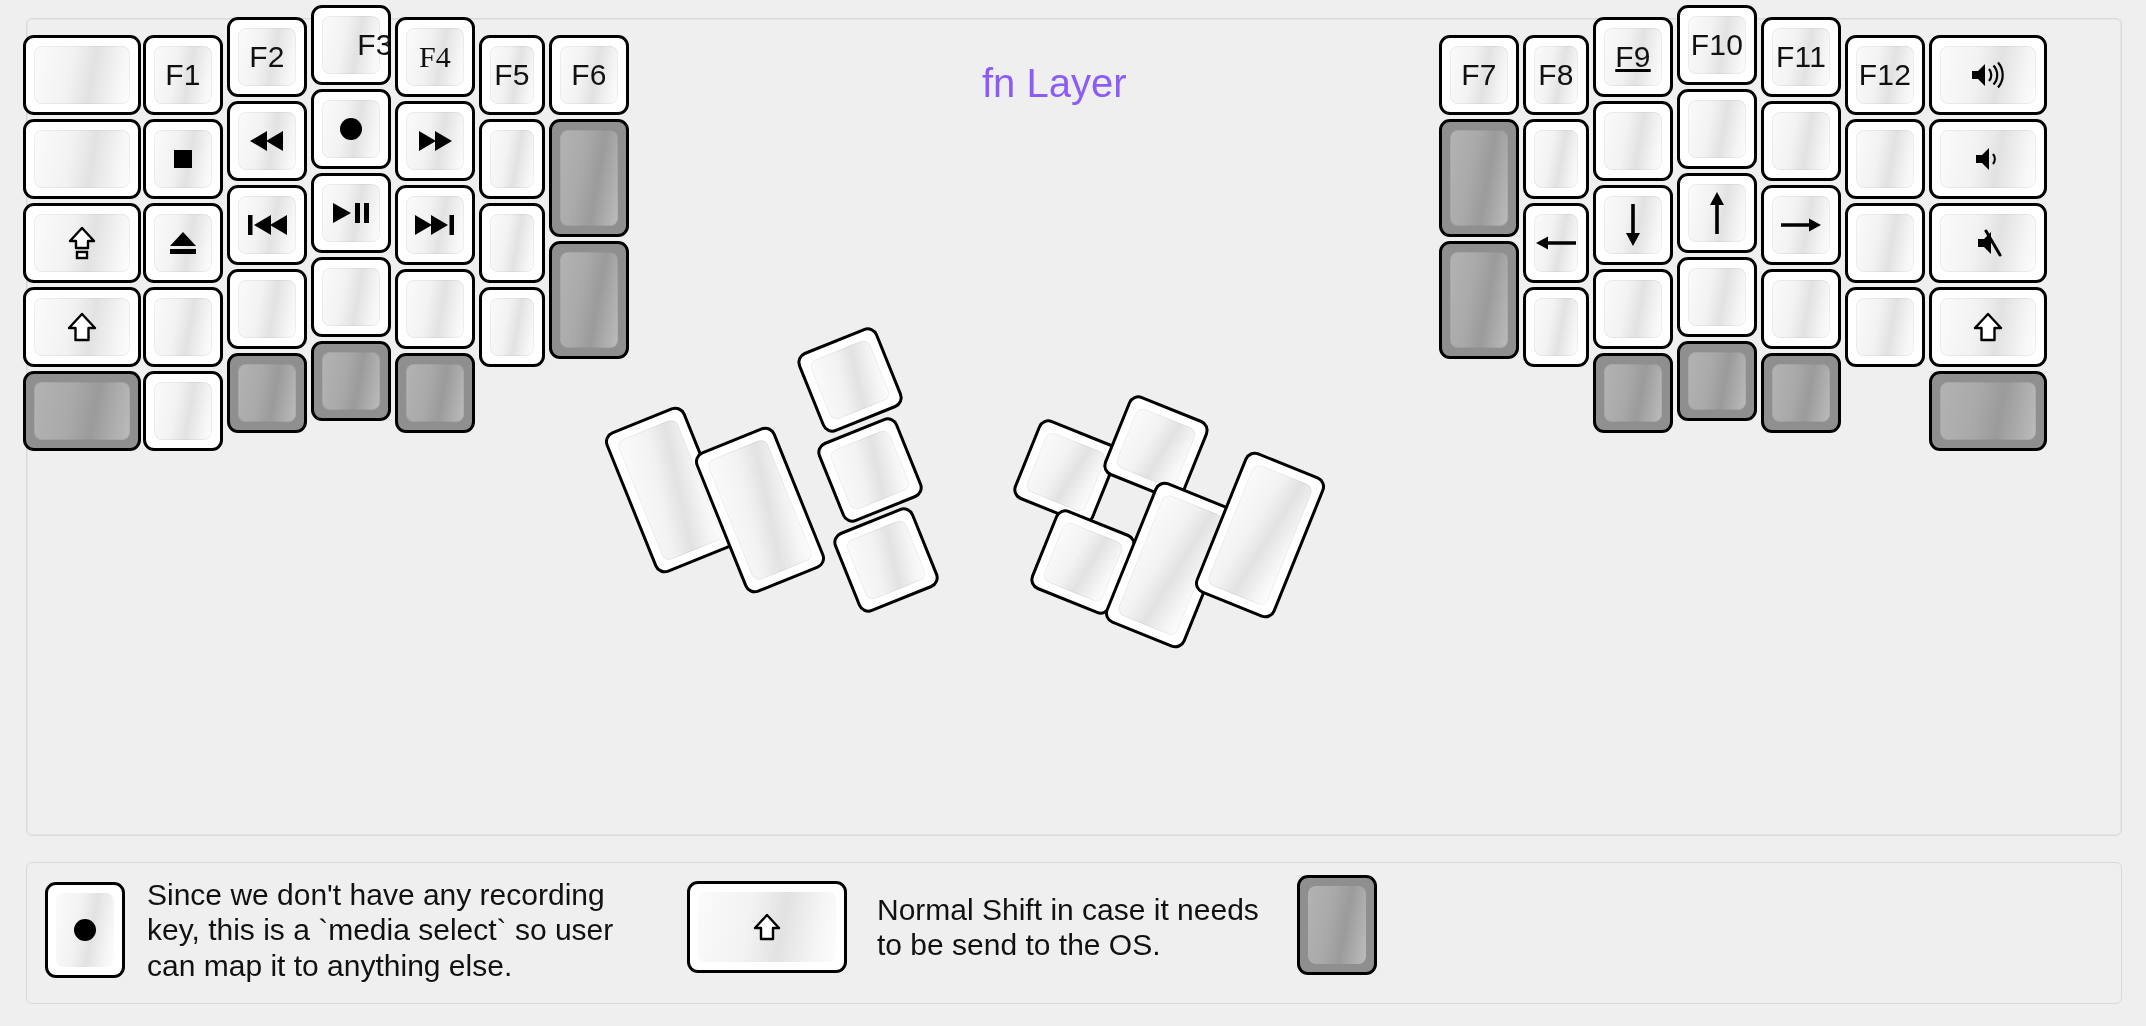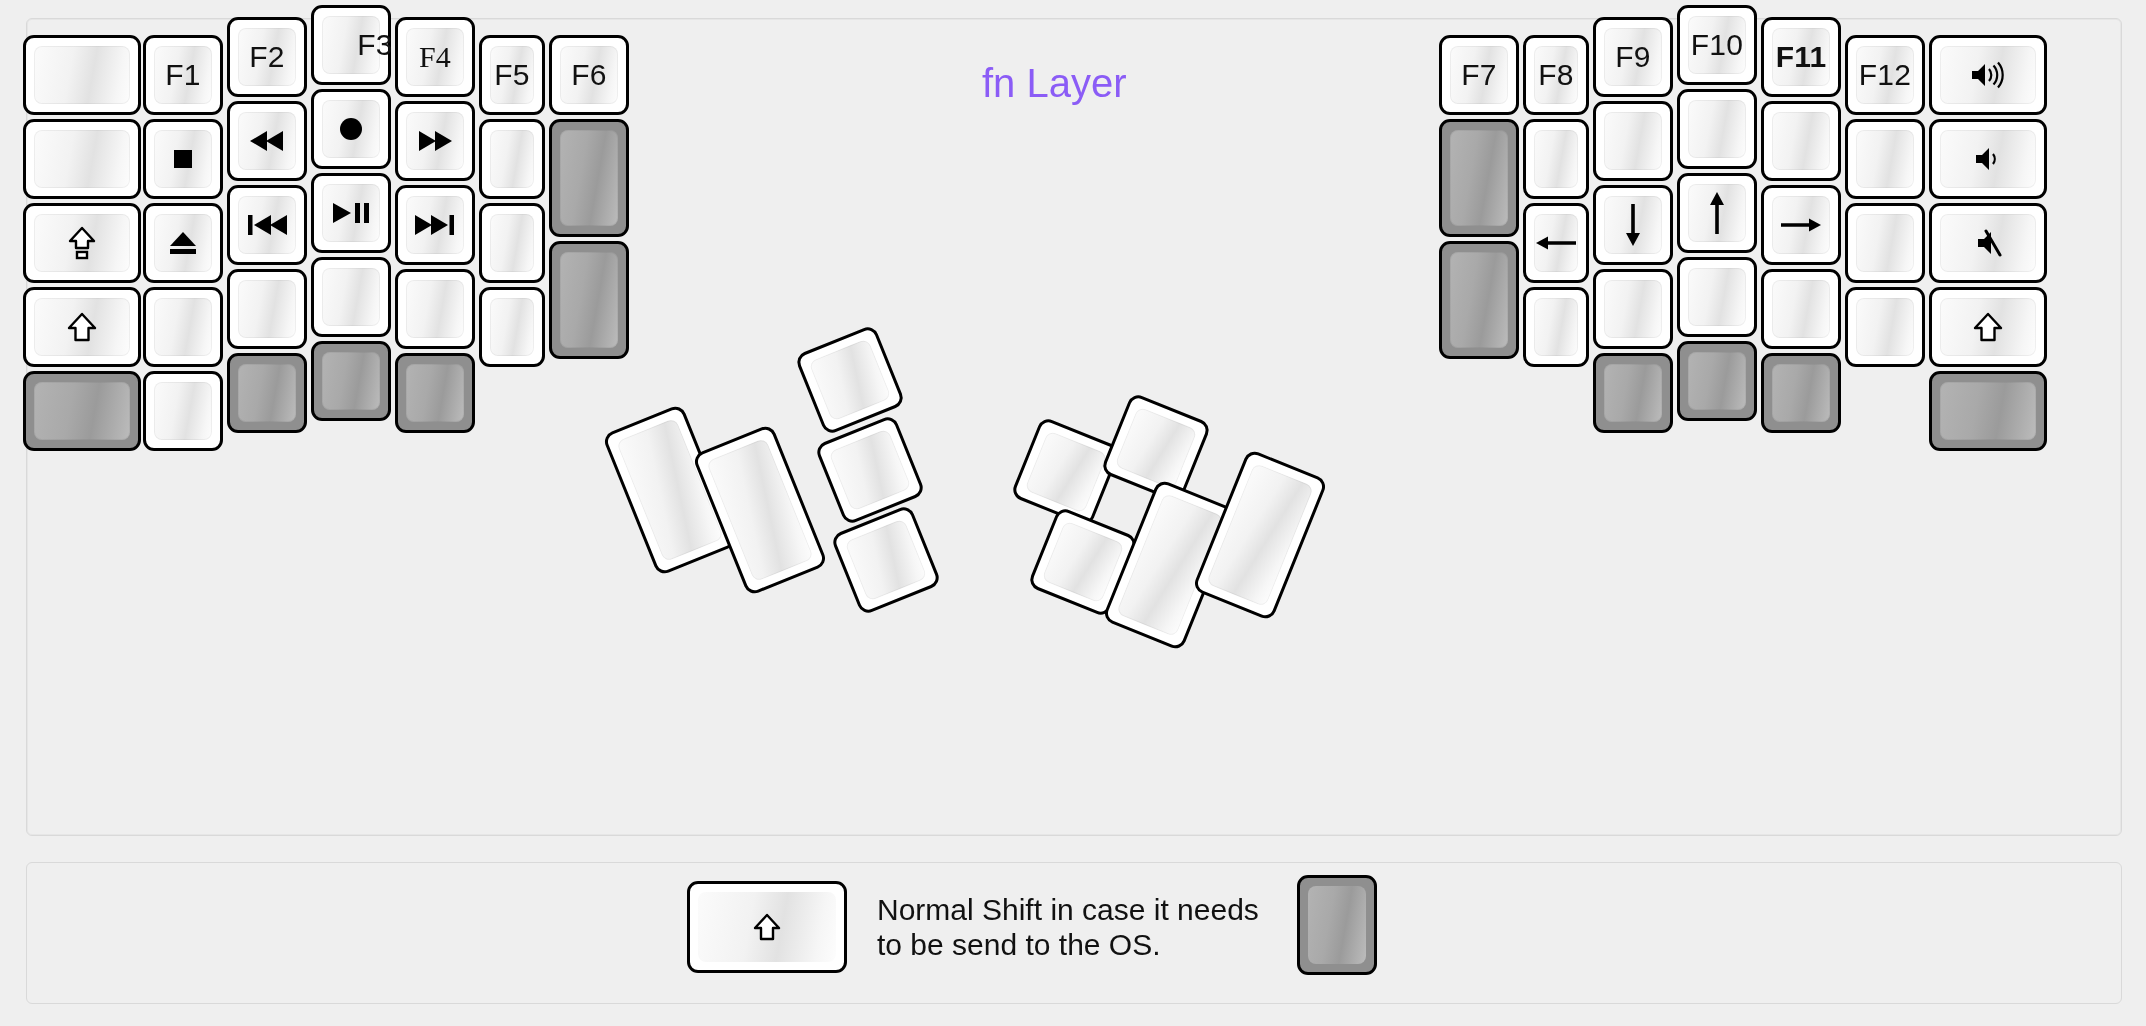--- a/index.html
+++ b/index.html
@@ -320,21 +320,21 @@
         <svg class="ico" width="44" height="26" viewBox="0 0 44 26" aria-hidden="true">
           <path d="M42 13 L8 13" stroke="#000" stroke-width="3.6"></path>
           <path d="M2 13 L14 6.5 L14 19.5 Z" fill="#000"></path>
         </svg>
       </div>
     </div>
     <div class="key" style="left: 1496px; top: 268px; width: 66px; height: 80px;">
       <div class="cap"></div>
       <div class="lbl"></div>
     </div>
-    <div class="key" style="left: 1566px; top: -2px; width: 80px; height: 80px;">
+    <div class="key" style="left: 1566px; top: -2px; width: 80px; height: 80px; text-decoration: underline;">
       <div class="cap"></div>
       <div class="lbl">F9</div>
     </div>
     <div class="key" style="left: 1566px; top: 82px; width: 80px; height: 80px;">
       <div class="cap"></div>
       <div class="lbl"></div>
     </div>
     <div class="key" style="left: 1566px; top: 166px; width: 80px; height: 80px;">
       <div class="cap"></div>
       <div class="lbl">
@@ -370,21 +370,21 @@
       </div>
     </div>
     <div class="key" style="left: 1650px; top: 238px; width: 80px; height: 80px;">
       <div class="cap"></div>
       <div class="lbl"></div>
     </div>
     <div class="key trans" style="left: 1650px; top: 322px; width: 80px; height: 80px;">
       <div class="cap"></div>
       <div class="lbl"></div>
     </div>
-    <div class="key" style="left: 1734px; top: -2px; width: 80px; height: 80px; font-weight: bold;">
+    <div class="key" style="left: 1734px; top: -2px; width: 80px; height: 80px;">
       <div class="cap"></div>
       <div class="lbl">F11</div>
     </div>
     <div class="key" style="left: 1734px; top: 82px; width: 80px; height: 80px;">
       <div class="cap"></div>
       <div class="lbl"></div>
     </div>
     <div class="key" style="left: 1734px; top: 166px; width: 80px; height: 80px;">
       <div class="cap"></div>
       <div class="lbl">
@@ -495,20 +495,33 @@
       <div class="cap"></div>
       <div class="lbl"></div>
     </div>
     <div class="key" style="left: 1190px; top: 440px; width: 86px; height: 152px; transform: rotate(22deg); transform-origin: 50% 50%;">
       <div class="cap"></div>
       <div class="lbl"></div>
     </div>
   </div>
 
 <div id="legend">
+  <div class="lg-item" style="left:18px;top:14px;">
+    <div class="lg-key" style="width:80px;height:96px;">
+      <div class="cap"></div>
+      <div class="lbl">
+        <svg class="ico" width="30" height="30" viewBox="0 0 30 30" aria-hidden="true">
+          <circle cx="15" cy="15" r="11" fill="#000"></circle>
+        </svg>
+      </div>
+    </div>
+    <div class="lg-text">Since we don't have any recording
+key, this is a `media select` so user
+can map it to anything else.</div>
+  </div>
 
   <div class="lg-item" style="left:660px;top:18px;gap:8px;">
     <div class="lg-key" style="width:160px;height:92px;">
       <div class="cap"></div>
       <div class="lbl">
         <svg class="ico" width="28" height="30" viewBox="0 0 28 30" aria-hidden="true">
           <path d="M14 3 L26 16 L20 16 L20 27 L8 27 L8 16 L2 16 Z" fill="#fff" stroke="#000" stroke-width="2.4" stroke-linejoin="round"></path>
         </svg>
       </div>
     </div>

